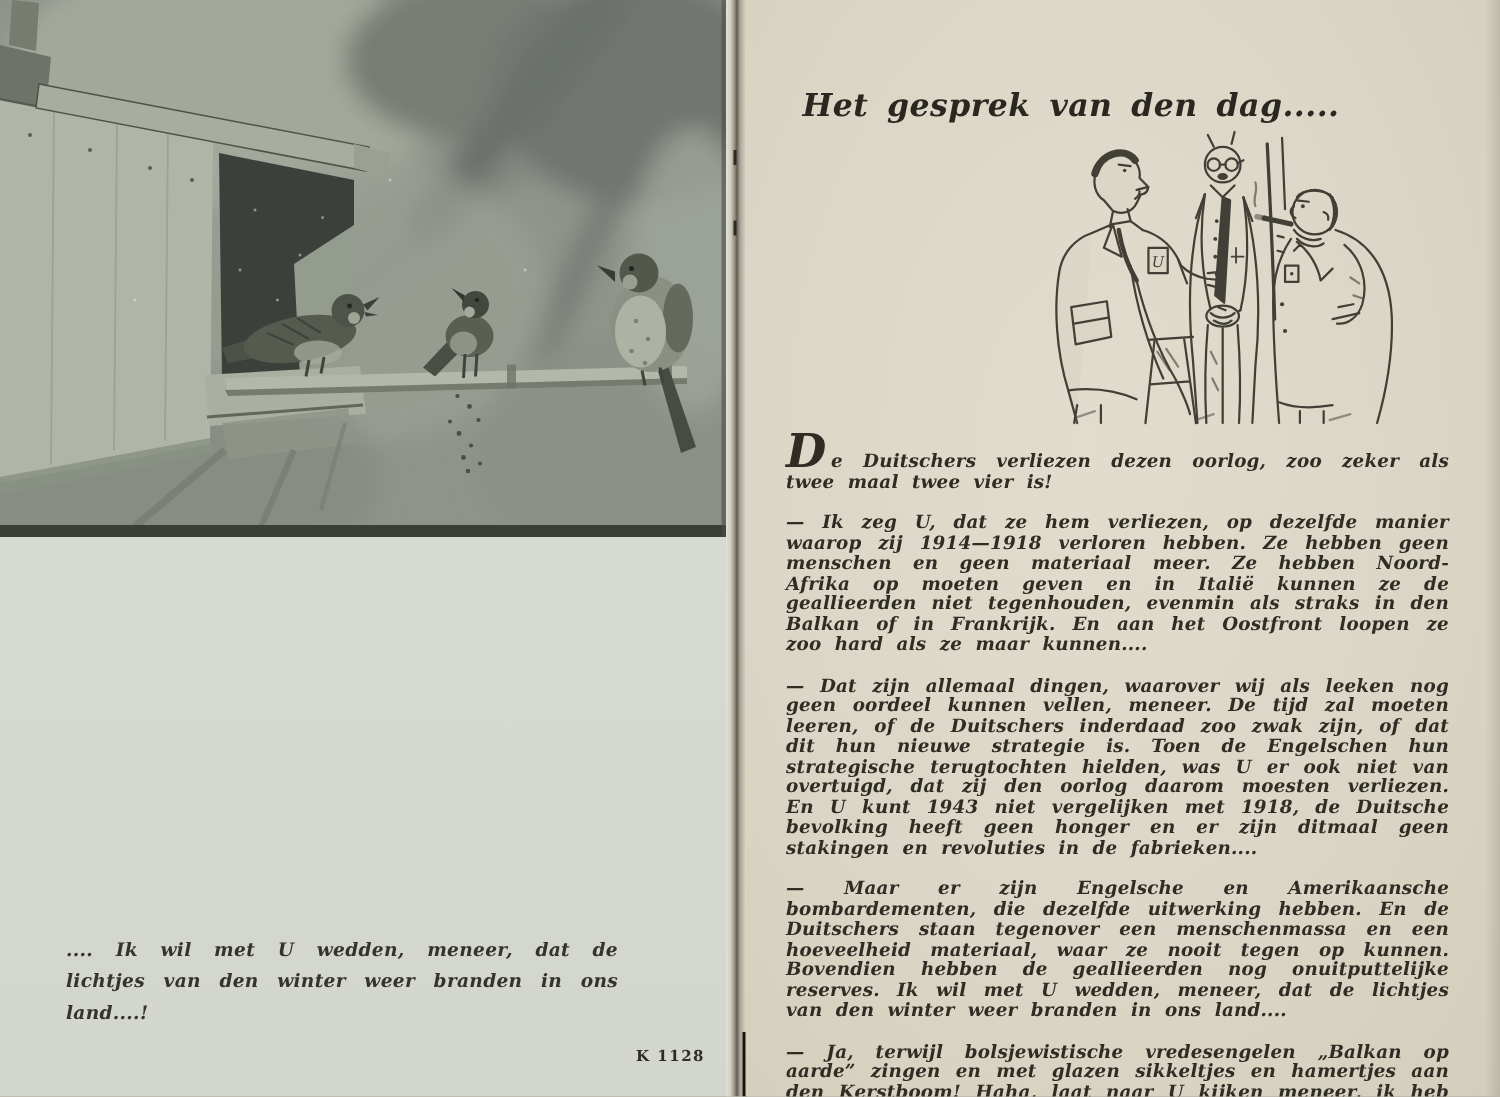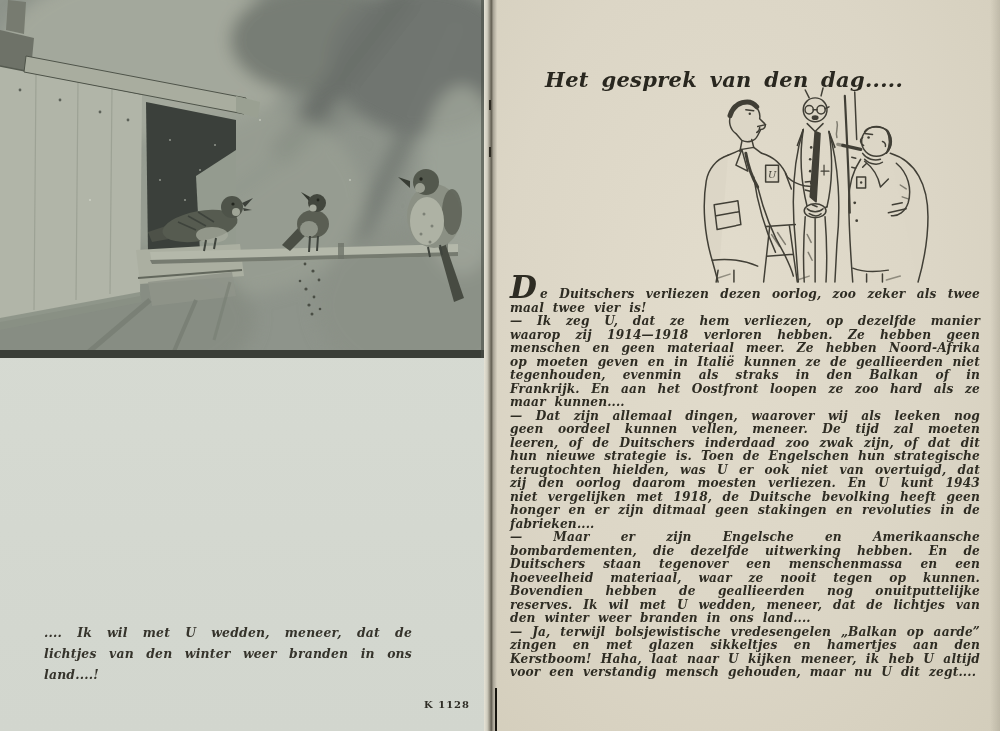--- a/index.html
+++ b/index.html
@@ -24,29 +24,29 @@
                #625e52 56%,#a9a496 72%,#d6d0c0 100%);}
   .stitch{position:absolute;left:5px;width:2px;height:10px;background:#2e2b22;}
   .stitch.s1{top:100px}.stitch.s2{top:147px}
   .fold-tear{position:absolute;left:11px;top:688px;width:2.5px;height:43px;background:#17150f;}
 
   
   .page-right{position:absolute;left:497px;top:0;width:503px;height:731px;
     background:radial-gradient(ellipse at 45% 40%,#e2dccc 0%,#dcd6c6 55%,#d3cdbb 100%);}
   .page-right::after{content:"";position:absolute;right:0;top:0;width:10px;height:731px;
     background:linear-gradient(90deg,rgba(110,105,90,0) 0%,rgba(110,105,90,.22) 100%);}
-  .title{position:absolute;left:38px;top:57px;margin:10px;
+  .title{position:absolute;left:38px;top:57px;margin:0;
     font-style:italic;font-weight:700;font-size:21px;letter-spacing:.3px;
     word-spacing:5px;color:#29271f;text-align:center;}
   .illustration{position:absolute;left:160px;top:86px;width:340px;height:198px;}
   .illustration svg{display:block;width:340px;height:198px;}
   .body-text{position:absolute;left:13px;top:281px;width:470px;
     font-style:italic;font-weight:600;font-size:12.2px;line-height:13.5px;
     letter-spacing:.15px;word-spacing:4.5px;color:#2e2c23;text-align:justify;}
-  .body-text p{margin:0;}
+  .body-text p{margin:14px;}
   .initial{font-size:31px;font-weight:700;line-height:13.5px;margin-right:3px;}
 </style>
 </head>
 <body>
 
 <div class="spread">
 
   <div class="page-left">
 
     <div class="photo">

